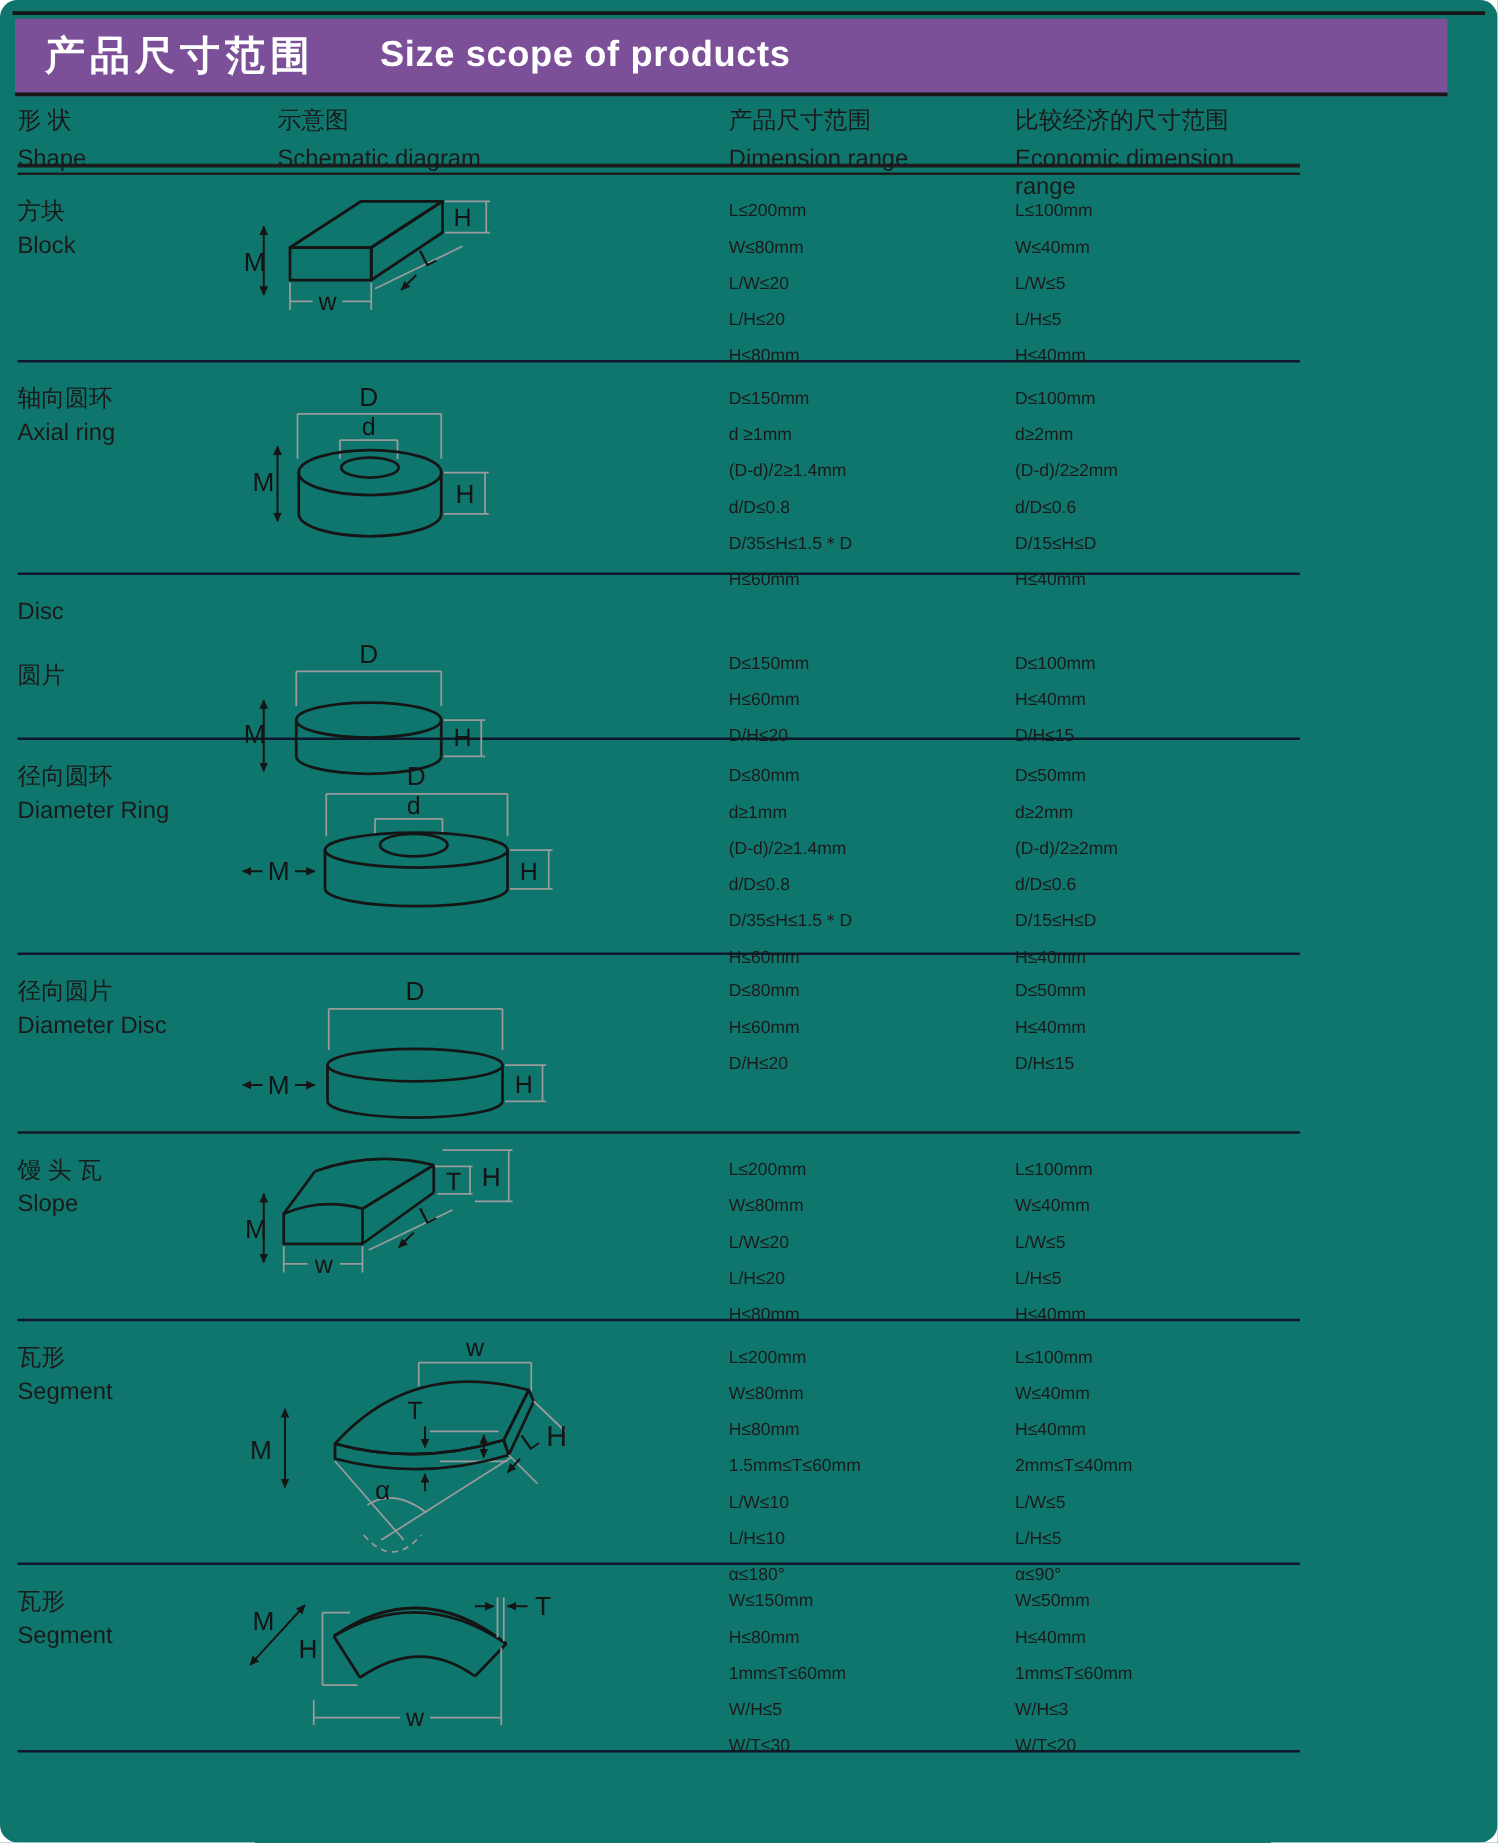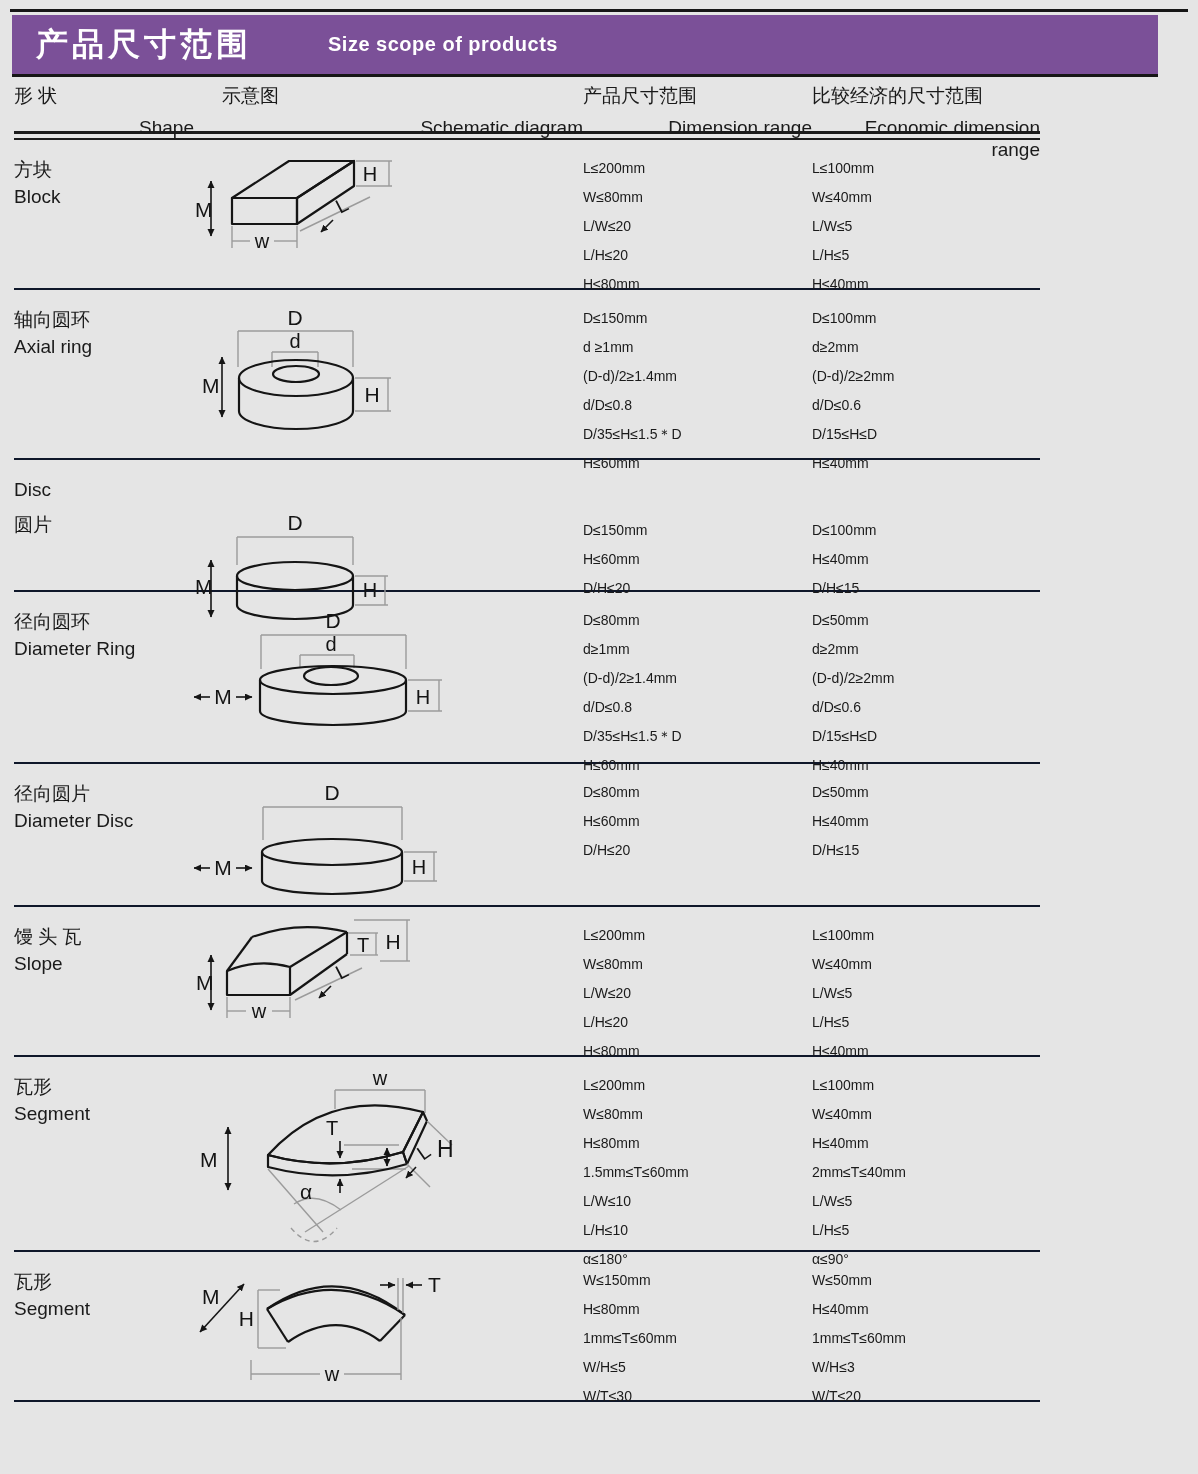--- a/index.html
+++ b/index.html
@@ -1,34 +1,34 @@
 <!DOCTYPE html>
 <html><head>
 <meta charset="utf-8">
 <style>
   html,body{margin:0;padding:0;background:#fff;}
-  .page{position:relative;width:1198px;height:1474px;background:#e5e5e5;
-        font-family:"Liberation Sans",sans-serif;color:#1a1a1a;overflow:hidden;}
+  .page{position:relative;width:1198px;height:1474px;background:#0f766e;
+        font-family:"Liberation Sans",sans-serif;color:#1a1a1a;overflow:hidden;border-radius:14px;}
   .top-rule{position:absolute;top:9px;left:10px;width:1178px;height:3px;background:#161616;}
   .banner{position:absolute;top:15px;left:12px;width:1146px;height:59px;background:#7b5098;
           border-bottom:3px solid #161616;display:flex;align-items:center;color:#fff;box-sizing:content-box;}
   .banner-zh{font-size:32px;font-weight:bold;letter-spacing:4px;margin-left:24px;}
-  .banner-en{font-size:20px;font-weight:bold;margin-left:76px;letter-spacing:.5px;}
+  .banner-en{font-size:29px;font-weight:bold;margin-left:52px;letter-spacing:.5px;}
   .table{position:absolute;top:79px;left:14px;width:1026px;}
   .cols{display:grid;grid-template-columns:180px 389px 229px 1fr;height:52px;padding-top:4px;box-sizing:border-box;}
   .col .zh{font-size:19px;}
-  .col .en{font-size:19px;margin-top:8px;text-align:right;}
+  .col .en{font-size:19px;margin-top:8px;}
   .col2pad{padding-left:28px;}
   .rule-thick{height:3px;background:#1c1c1c;}
   .rule-thin{height:2px;background:#1c1c1c;margin-top:4px;}
   .row{display:grid;grid-template-columns:180px 389px 229px 1fr;border-bottom:2px solid #0f172a;box-sizing:border-box;}
   .r1{height:150px}.r2{height:170px}.r3{height:132px}.r4{height:172px}
   .r5{height:143px}.r6{height:150px}.r7{height:195px}.r8{height:150px}
   .shape-cell{padding-top:16px;font-size:19px;line-height:27px;}
-  .shape-cell .gap{margin-top:10px;font-family:Liberation Mono, monospace;}
+  .shape-cell .gap{margin-top:24px;}
   .dims{padding-top:14px;font-size:14px;line-height:29px;white-space:pre-line;}
   .r3 .dims{padding-top:56px;}
   .schem svg{display:block;}
   .mt5 svg{margin-top:5px;}
   
   .s{stroke:#151515;stroke-width:2.2;fill:none;stroke-linejoin:round;}
   .m{stroke:#9b9b9b;stroke-width:1.4;fill:none;}
   .md{stroke:#9b9b9b;stroke-width:1.4;fill:none;stroke-dasharray:5 4;}
   .a{stroke:#151515;stroke-width:1.6;fill:none;}
   .t{fill:#141414;font-family:"Liberation Sans",sans-serif;font-size:21px;}

